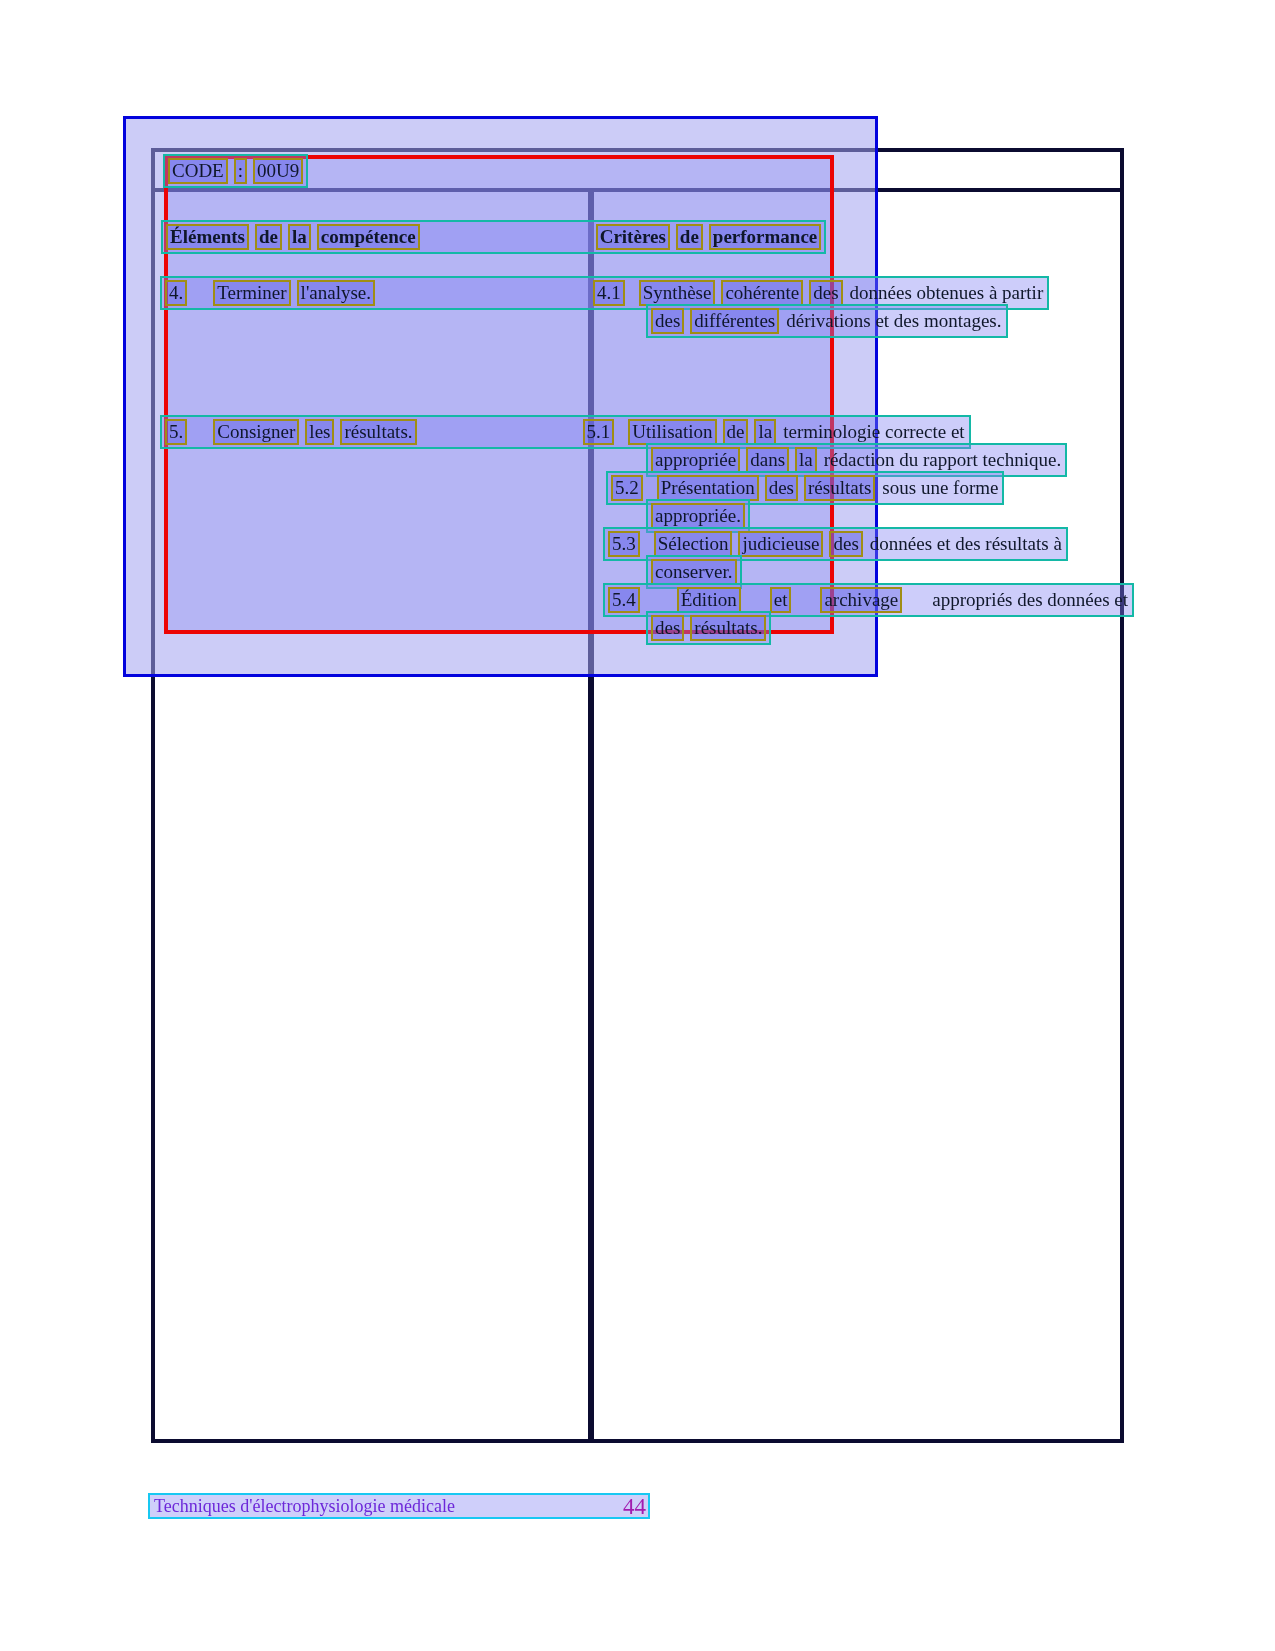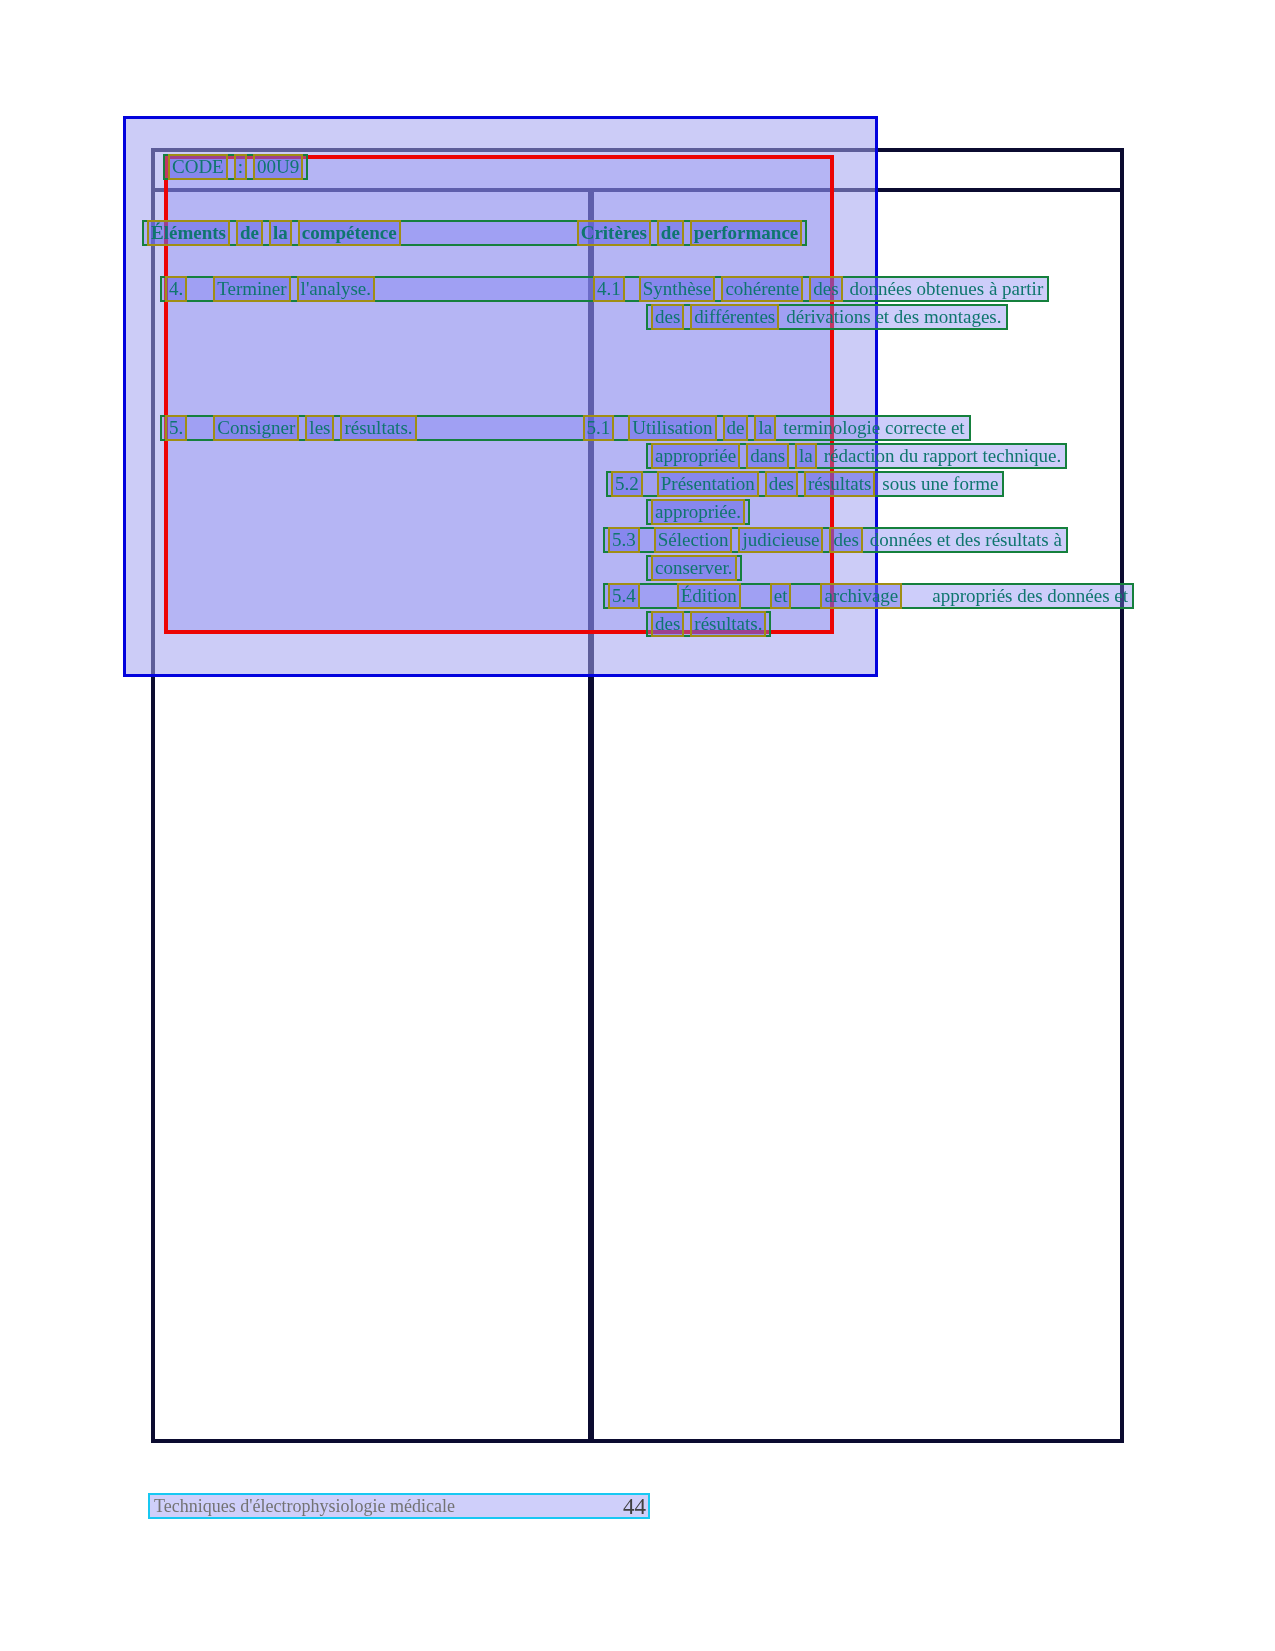--- a/index.html
+++ b/index.html
@@ -18,34 +18,34 @@
            box-sizing:border-box;z-index:2;}
 
   
   .red-region{position:absolute;left:164px;top:155px;width:670px;height:479px;
               background:rgba(98,98,238,0.22);border:4px solid #ec0404;
               box-sizing:border-box;z-index:3;}
 
   
   #annotation-lines{position:absolute;left:0;top:0;width:100%;height:100%;z-index:4;}
   .tline{position:absolute;display:inline-flex;align-items:center;white-space:nowrap;
-         height:26px;padding:0 3px;border:2px solid #15803d;
+         height:34px;padding:0 3px;border:2px solid #14b8a6;
          background:rgba(130,130,243,0.40);box-sizing:border-box;
-         font-size:19px;color:#0f766e;gap:6px;}
+         font-size:19px;color:#0f172a;gap:6px;}
   .tline.bold{font-weight:bold;}
   .wbox{border:2px solid #a08e14;background:rgba(88,88,230,0.34);padding:0 2px;}
   .trun{padding:0 1px;}
 
   
   .footer-line{position:absolute;left:148px;top:1493px;width:502px;height:26px;
                border:2px solid #18c8f2;background:rgba(130,130,243,0.38);
                box-sizing:border-box;display:flex;align-items:center;
                justify-content:space-between;z-index:4;}
-  .footer-title{font-size:18px;color:#737373;padding-left:4px;}
-  .footer-page{font-size:23px;color:#404040;padding-right:2px;line-height:1;}
+  .footer-title{font-size:18px;color:#6d28d9;padding-left:4px;}
+  .footer-page{font-size:23px;color:#a21caf;padding-right:2px;line-height:1;}
 </style>
 </head>
 <body>
 
 <div class="page">
 
   <div class="doc-table">
     <div class="hline"></div>
     <div class="vline"></div>
   </div>
@@ -53,21 +53,21 @@
   <div class="overlay"></div>
 
   <div class="red-region"></div>
 
   <div id="annotation-lines">
       <div class="tline" style="left: 163px; top: 154px;">
         <span class="wbox">CODE</span>
         <span class="wbox">:</span>
         <span class="wbox">00U9</span>
       </div>
-      <div class="tline bold" style="left: 142px; top: 220px;">
+      <div class="tline bold" style="left: 161px; top: 220px;">
         <span class="wbox">Éléments</span>
         <span class="wbox">de</span>
         <span class="wbox">la</span>
         <span class="wbox">compétence</span>
         <span class="wbox" style="margin-left: 170px;">Critères</span>
         <span class="wbox">de</span>
         <span class="wbox">performance</span>
       </div>
       <div class="tline" style="left: 160px; top: 276px;">
         <span class="wbox">4.</span>

